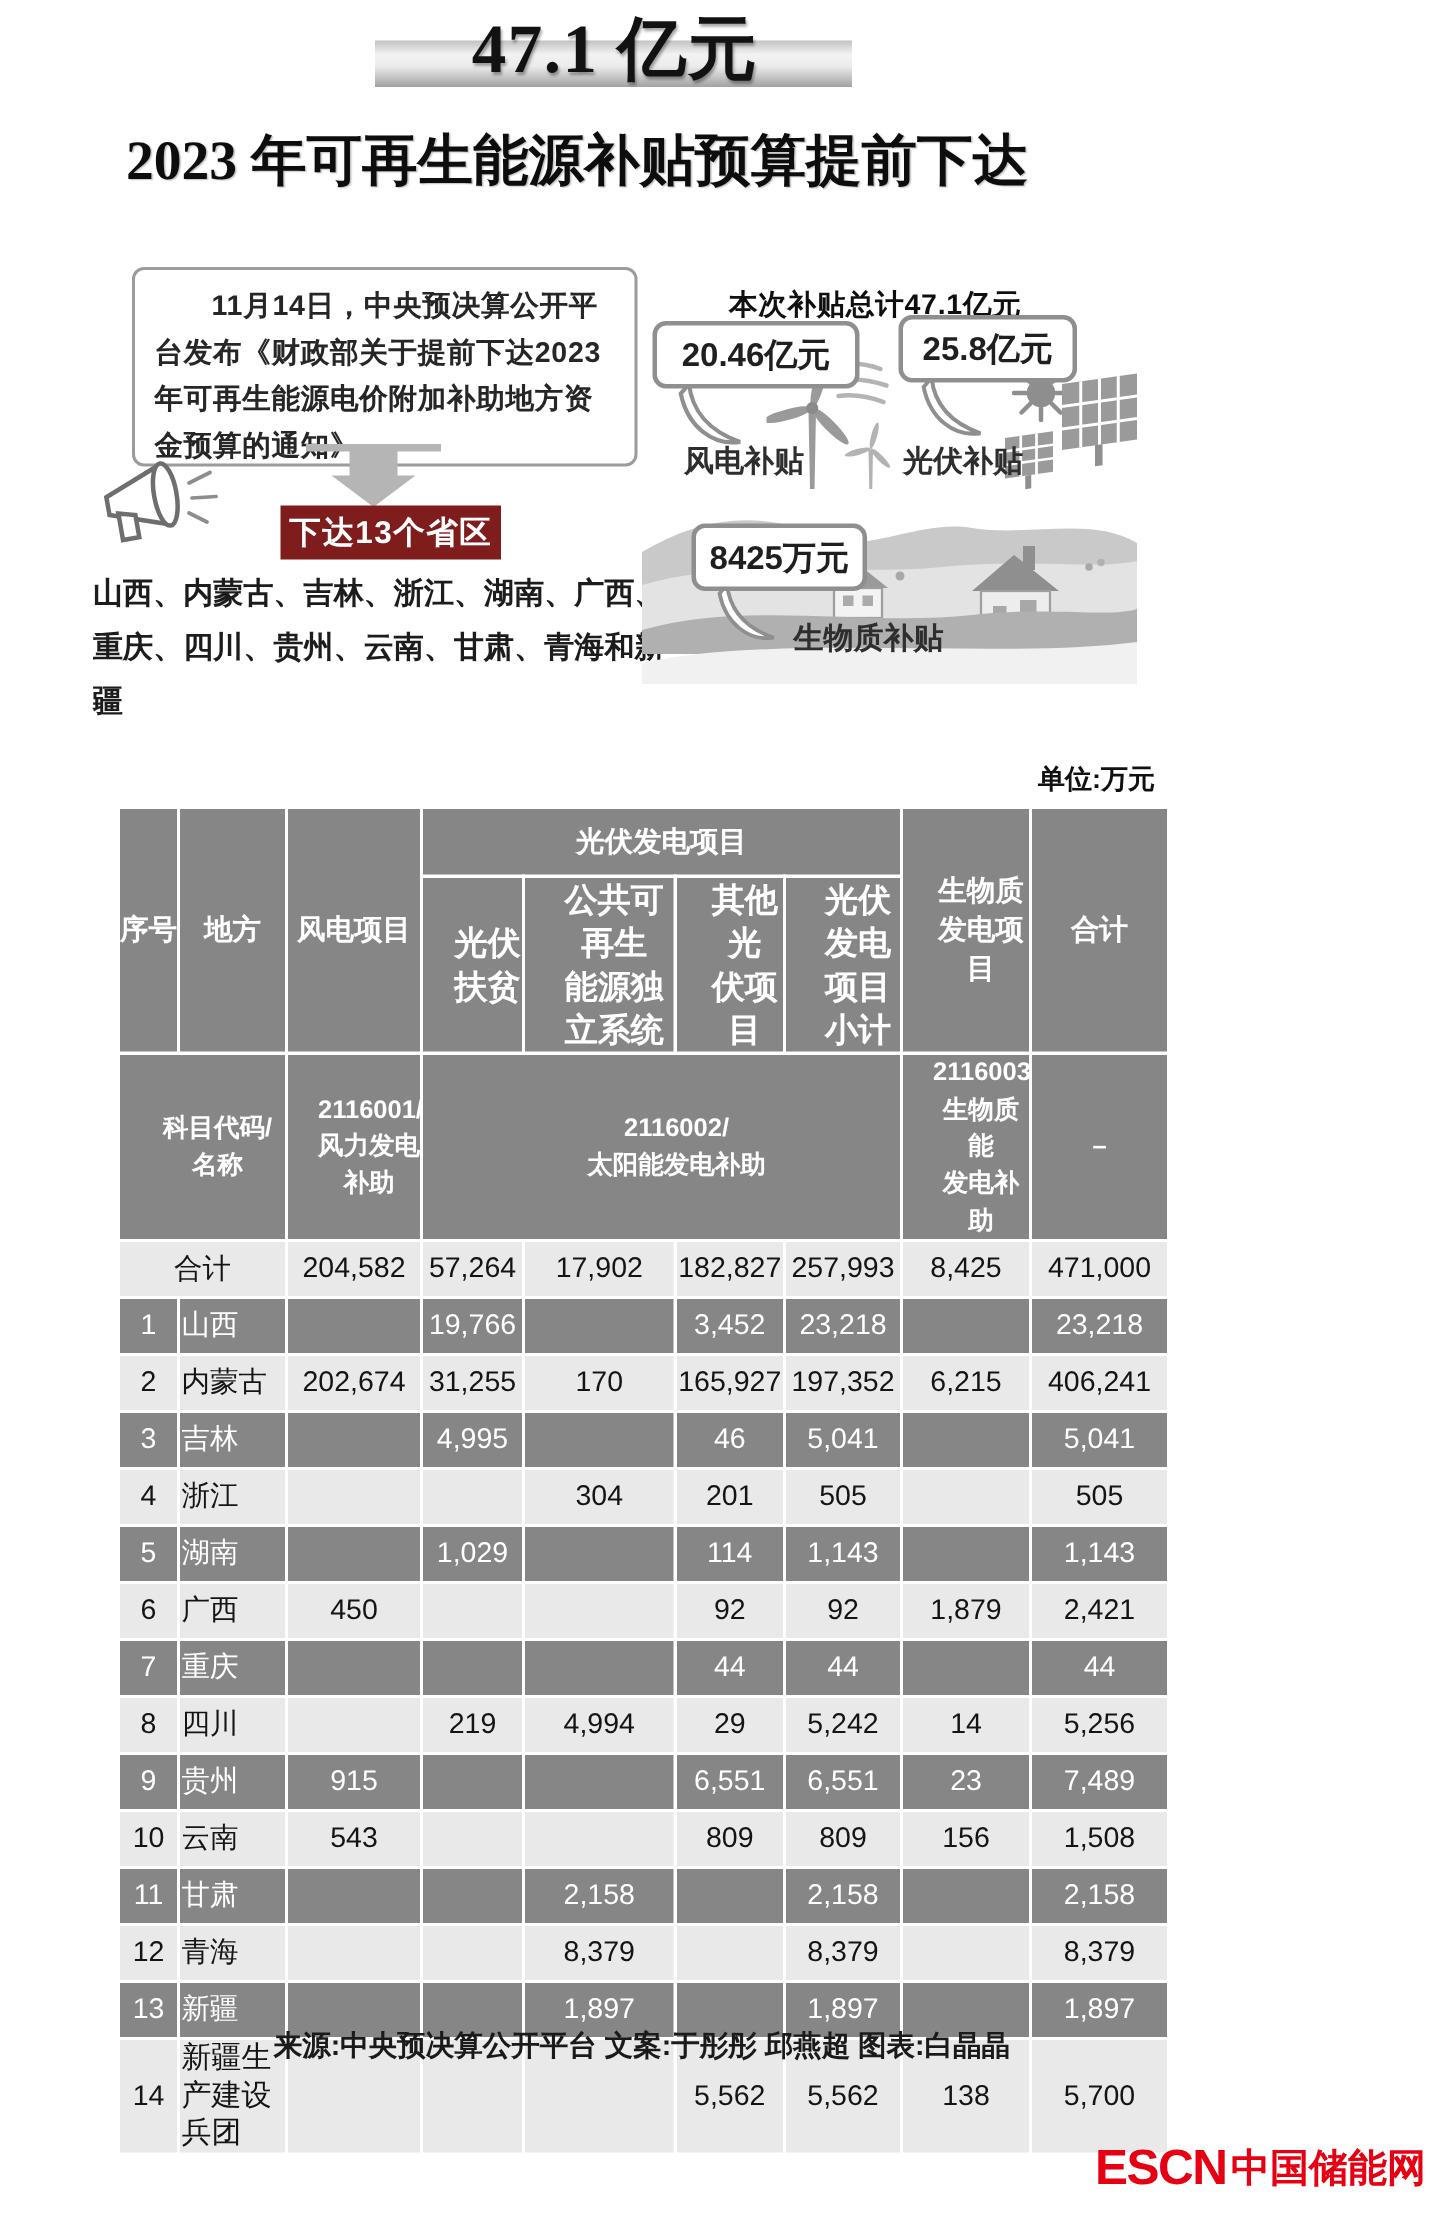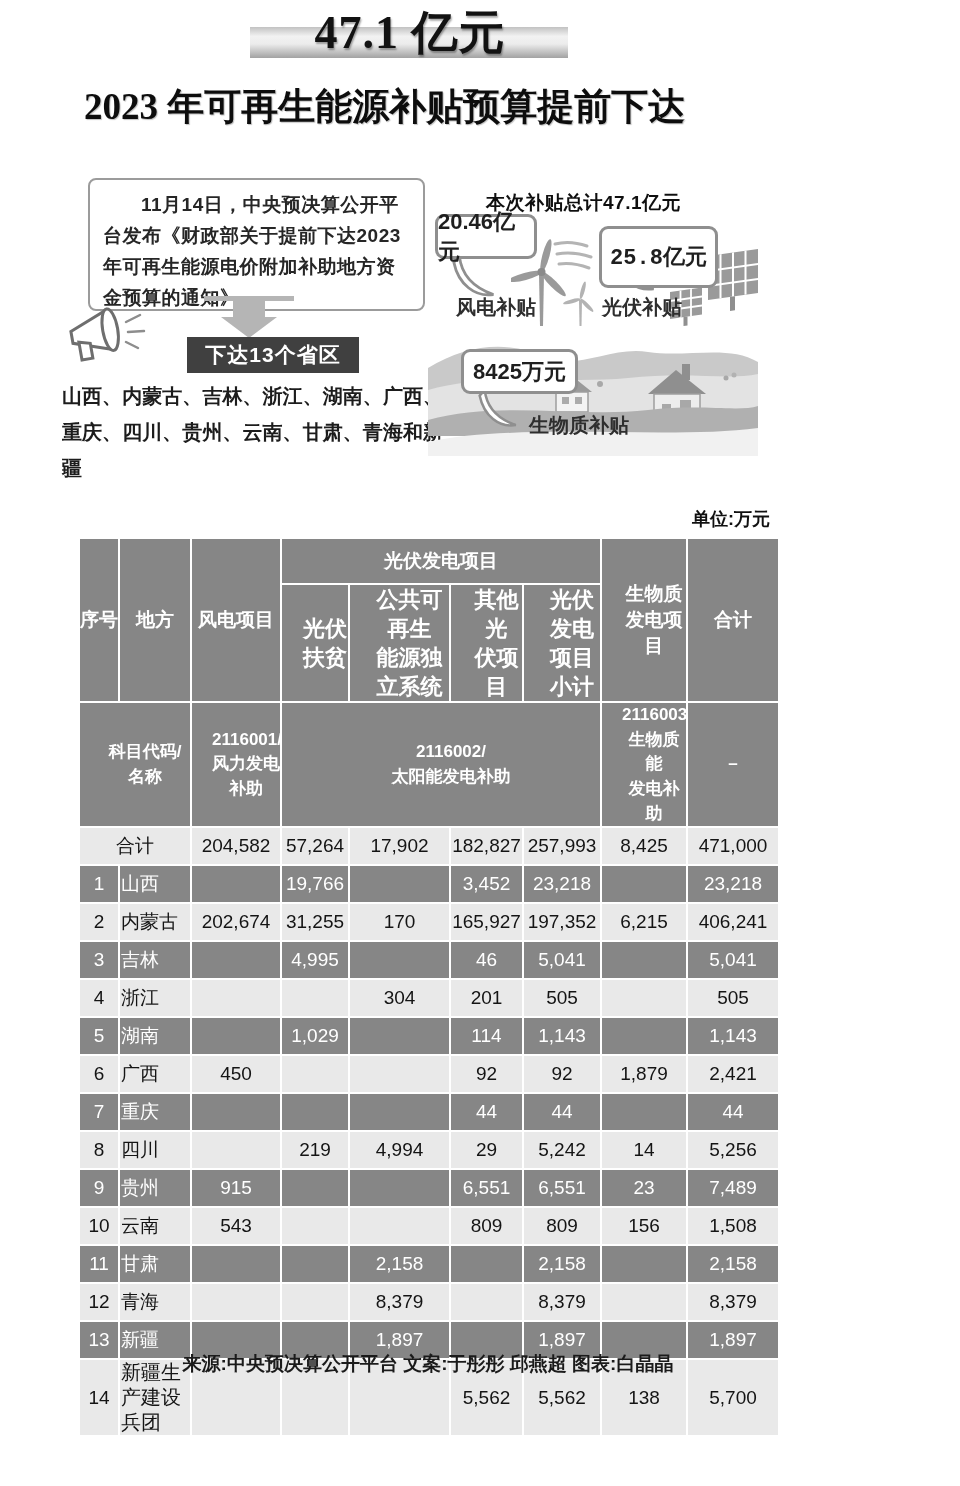--- a/index.html
+++ b/index.html
@@ -15,33 +15,33 @@
   #main-title{position:absolute;left:84px;top:82px;width:600px;
     font-family:"Liberation Serif","DejaVu Serif",serif;font-weight:bold;font-size:37px;
     color:#0d0d0d;text-shadow:1px 1px 1px rgba(0,0,0,.25);white-space:nowrap;}
 
   
   #notice-box{position:absolute;left:88px;top:178px;width:337px;height:133px;box-sizing:border-box;
     border:2px solid #9b9b9b;border-radius:8px;background:#fff;padding:9px 12px 0 13px;
     font-size:19px;font-weight:bold;color:#262626;line-height:31px;text-indent:2em;letter-spacing:.5px;}
   #megaphone-icon{position:absolute;left:56px;top:296px;width:94px;height:78px;}
   #down-arrow-icon{position:absolute;left:204px;top:296px;width:90px;height:43px;}
-  #province-banner{position:absolute;left:187px;top:337px;width:172px;height:36px;background:#404040;
+  #province-banner{position:absolute;left:187px;top:337px;width:147px;height:36px;background:#7f1d1d;
     color:#fff;font-weight:bold;font-size:21px;display:flex;align-items:center;justify-content:center;
     letter-spacing:1px;}
   #provinces{position:absolute;left:62px;top:378px;width:381px;font-size:20px;font-weight:bold;
     color:#1c1c1c;line-height:36px;}
   .province-line{text-align:justify;text-align-last:justify;}
 
   
   #total-label{position:absolute;left:486px;top:190px;font-size:19px;font-weight:bold;color:#0f0f0f;letter-spacing:.5px;}
   .bubble{position:absolute;background:#fff;border:3px solid #8f8f8f;border-radius:9px;box-sizing:border-box;
     display:flex;align-items:center;justify-content:center;font-weight:bold;font-size:22px;color:#1f1f1f;z-index:3;}
-  #bubble-wind{left:435px;top:214px;width:102px;height:45px;}
-  #bubble-solar{left:599px;top:226px;width:119px;height:62px;font-family:Liberation Mono, monospace;}
+  #bubble-wind{left:435px;top:214px;width:138px;height:45px;}
+  #bubble-solar{left:599px;top:210px;width:119px;height:45px;}
   #bubble-biomass{left:461px;top:349px;width:117px;height:45px;}
   .bubble-tail{position:absolute;z-index:2;}
   #tail-wind{left:452px;top:254px;width:46px;height:48px;}
   #tail-solar{left:614px;top:250px;width:44px;height:46px;}
   #tail-biomass{left:477px;top:389px;width:44px;height:42px;}
   .subsidy-label{position:absolute;font-size:20px;font-weight:bold;color:#2e2e2e;z-index:3;}
   #label-wind{left:456px;top:294px;}
   #label-solar{left:602px;top:294px;}
   #label-biomass{left:529px;top:412px;}
   #wind-turbine-icon{position:absolute;left:511px;top:238px;width:84px;height:90px;}
@@ -438,14 +438,18 @@
           <td class="num">5,562</td>
           <td class="num">5,562</td>
           <td class="num">138</td>
           <td class="num">5,700</td>
         </tr>
       </tbody>
   </table>
 
   <div id="footer-source">来源:中央预决算公开平台 文案:于彤彤 邱燕超 图表:白晶晶</div>
 
+  <div id="escn-logo">
+    <span class="escn-en">ESCN</span>
+    <span class="escn-cn">中国储能网</span>
+  </div>
 
 </div>
 
 </body></html>

